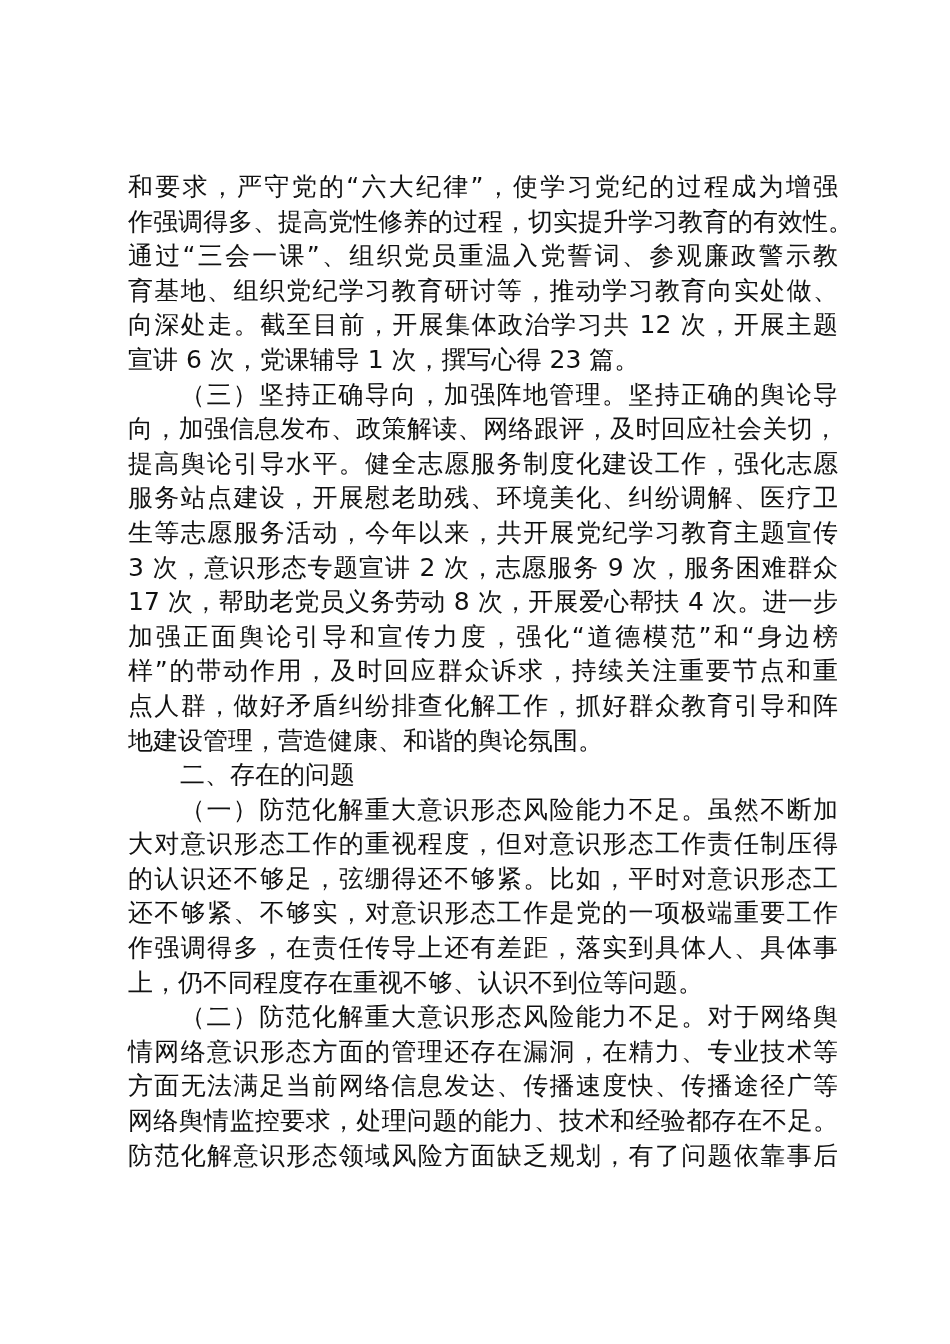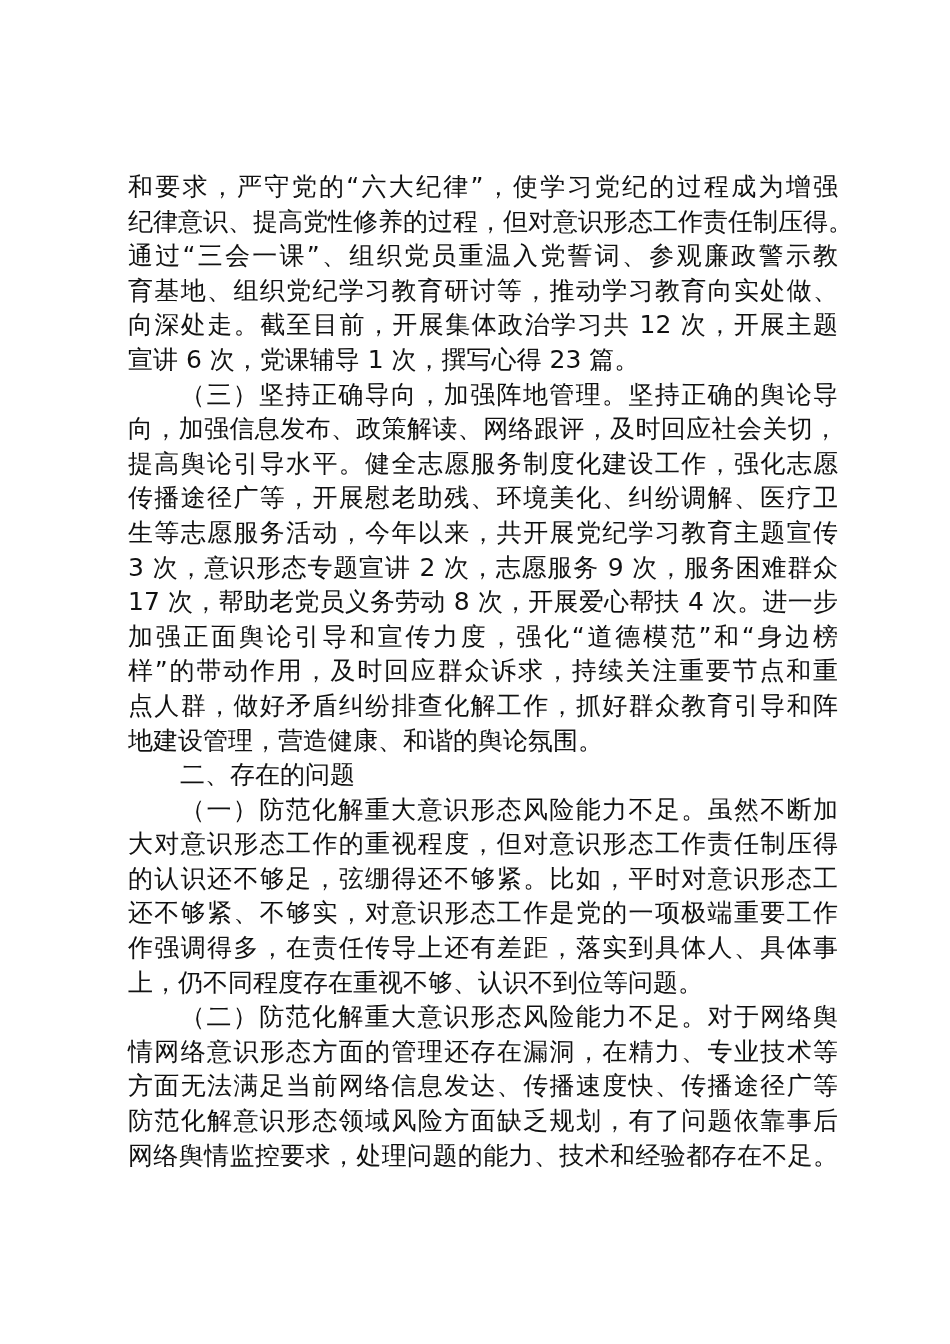--- a/index.html
+++ b/index.html
@@ -18,42 +18,42 @@
   }
   .line.last { text-align-last: left; }
   .line.indent { padding-left: 52px; }
 </style>
 </head>
 <body>
 
 <div class="page">
   <div class="text-block" id="body">
       <div class="line">和要求，严守党的“六大纪律”，使学习党纪的过程成为增强</div>
-      <div class="line">纪律意识、提高党性修养的过程，但对意识形态工作责任制压得。</div>
+      <div class="line">作强调得多、提高党性修养的过程，切实提升学习教育的有效性。</div>
       <div class="line">通过“三会一课”、组织党员重温入党誓词、参观廉政警示教</div>
       <div class="line">育基地、组织党纪学习教育研讨等，推动学习教育向实处做、</div>
       <div class="line">向深处走。截至目前，开展集体政治学习共 12 次，开展主题</div>
       <div class="line last">宣讲 6 次，党课辅导 1 次，撰写心得 23 篇。</div>
       <div class="line indent">（三）坚持正确导向，加强阵地管理。坚持正确的舆论导</div>
       <div class="line">向，加强信息发布、政策解读、网络跟评，及时回应社会关切，</div>
       <div class="line">提高舆论引导水平。健全志愿服务制度化建设工作，强化志愿</div>
-      <div class="line">传播途径广等，开展慰老助残、环境美化、纠纷调解、医疗卫</div>
+      <div class="line">服务站点建设，开展慰老助残、环境美化、纠纷调解、医疗卫</div>
       <div class="line">生等志愿服务活动，今年以来，共开展党纪学习教育主题宣传</div>
       <div class="line">3 次，意识形态专题宣讲 2 次，志愿服务 9 次，服务困难群众</div>
       <div class="line">17 次，帮助老党员义务劳动 8 次，开展爱心帮扶 4 次。进一步</div>
       <div class="line">加强正面舆论引导和宣传力度，强化“道德模范”和“身边榜</div>
       <div class="line">样”的带动作用，及时回应群众诉求，持续关注重要节点和重</div>
       <div class="line">点人群，做好矛盾纠纷排查化解工作，抓好群众教育引导和阵</div>
       <div class="line last">地建设管理，营造健康、和谐的舆论氛围。</div>
       <div class="line indent last">二、存在的问题</div>
       <div class="line indent">（一）防范化解重大意识形态风险能力不足。虽然不断加</div>
       <div class="line">大对意识形态工作的重视程度，但对意识形态工作责任制压得</div>
       <div class="line">的认识还不够足，弦绷得还不够紧。比如，平时对意识形态工</div>
       <div class="line">还不够紧、不够实，对意识形态工作是党的一项极端重要工作</div>
       <div class="line">作强调得多，在责任传导上还有差距，落实到具体人、具体事</div>
       <div class="line last">上，仍不同程度存在重视不够、认识不到位等问题。</div>
       <div class="line indent">（二）防范化解重大意识形态风险能力不足。对于网络舆</div>
       <div class="line">情网络意识形态方面的管理还存在漏洞，在精力、专业技术等</div>
       <div class="line">方面无法满足当前网络信息发达、传播速度快、传播途径广等</div>
+      <div class="line">网络舆情监控要求，处理问题的能力、技术和经验都存在不足。</div>
       <div class="line">防范化解意识形态领域风险方面缺乏规划，有了问题依靠事后</div>
-      <div class="line">网络舆情监控要求，处理问题的能力、技术和经验都存在不足。</div>
     </div>
 </div>
 
 </body></html>

